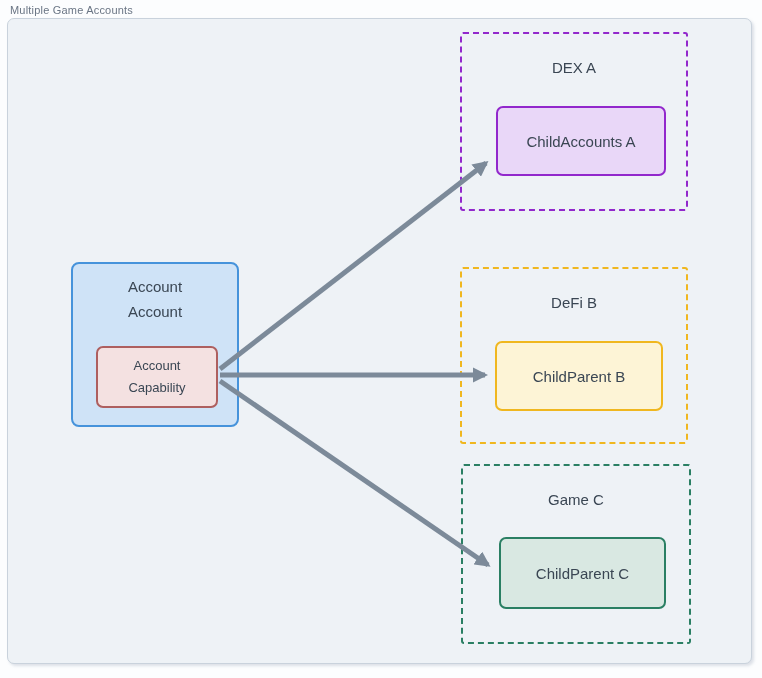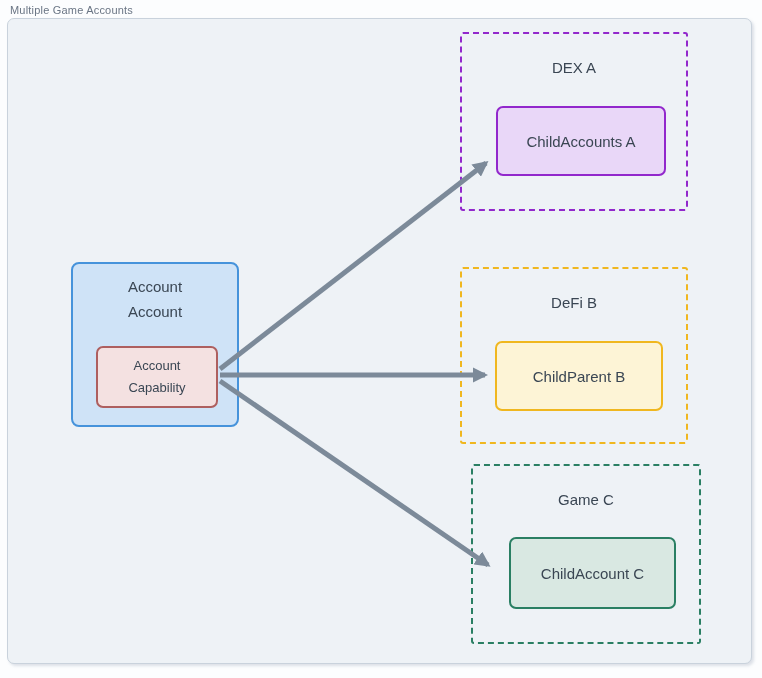--- a/index.html
+++ b/index.html
@@ -76,21 +76,21 @@
   }
   .group-label {
     padding-top: 26px;
     text-align: center;
     font-size: 15px;
     line-height: 15px;
     font-weight: 500;
   }
   .group-dex   { left: 452px; top: 13px;  width: 228px; height: 179px; }
   .group-defi  { left: 452px; top: 248px; width: 228px; height: 177px; }
-  .group-game  { left: 463px; top: 445px; width: 230px; height: 180px; }
+  .group-game  { left: 453px; top: 445px; width: 230px; height: 180px; }
   .child-node {
     position: absolute;
     border: 2px solid #999;
     border-radius: 7px;
     display: flex;
     flex-direction: row;
     align-items: center;
     justify-content: center;
     font-size: 15px;
     line-height: 25px;
@@ -141,21 +141,21 @@
     <div class="child-node child-b" style="background-color: rgb(253, 244, 214); border-color: rgb(240, 183, 31);">
       <div>Child</div>
       <div>Parent B</div>
     </div>
   </div>
 
   <div class="group group-game" style="border-color: rgb(42, 127, 99);">
     <div class="group-label">Game C</div>
     <div class="child-node child-c" style="background-color: rgb(217, 232, 226); border-color: rgb(42, 127, 99);">
       <div>Child</div>
-      <div>Account C</div>
+      <div>Parent C</div>
     </div>
   </div>
 
   <svg class="arrows" viewBox="0 0 745 646">
     <defs>
       <marker id="arrowhead" viewBox="0 0 10 10" refX="8" refY="5" markerWidth="3.1" markerHeight="3.1" orient="auto-start-reverse">
         <path d="M0,0 L10,5 L0,10 z" fill="#7c8a99"></path>
       </marker>
     </defs>
     <line x1="212" y1="350" x2="478" y2="144" stroke="#7c8a99" stroke-width="5" marker-end="url(#arrowhead)"></line>

